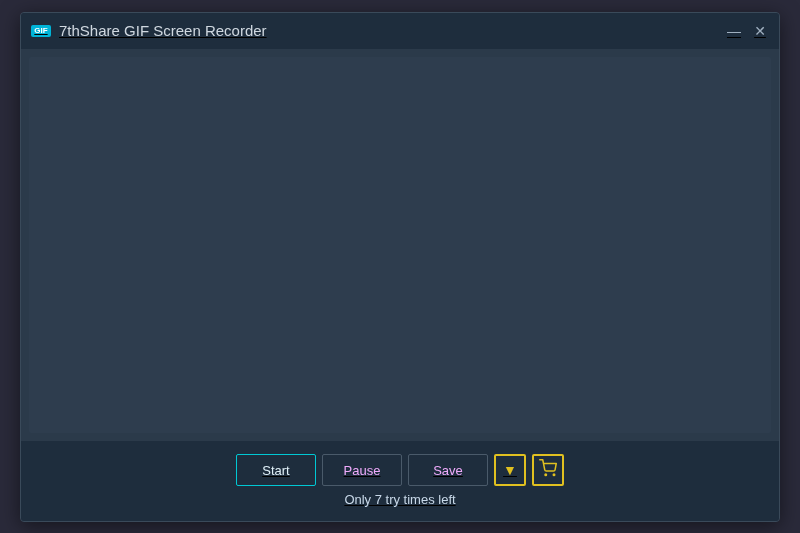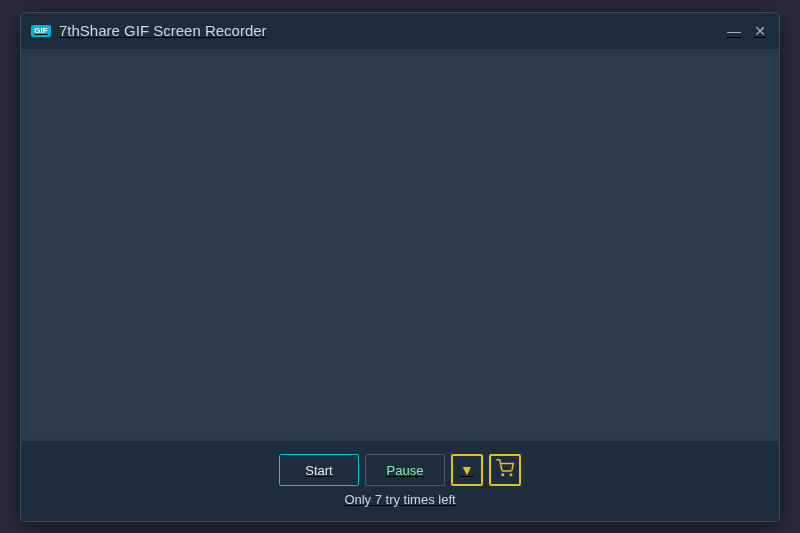--- a/index.html
+++ b/index.html
@@ -107,21 +107,21 @@
       display: flex;
       align-items: center;
       gap: 6px;
     }
 
     .toolbar-btn {
       height: 32px;
       min-width: 80px;
       background: transparent;
       border: 1px solid #4a5a6a;
-      color: #86efac;
+      color: #f0abfc;
       font-size: 13px;
       cursor: pointer;
       border-radius: 2px;
       padding: 0 16px;
       transition: background 0.15s;
     }
 
     .toolbar-btn.active {
       border-color: #00c8d4;
       color: #e0f0f8;
@@ -171,20 +171,21 @@
       <div class="titlebar-btn close">✕</div>
     </div>
   </div>
 
   <div class="preview-area"></div>
 
   <div class="toolbar">
     <div class="toolbar-buttons">
       <button class="toolbar-btn active">Start</button>
       <button class="toolbar-btn">Pause</button>
+      <button class="toolbar-btn">Save</button>
       <button class="icon-btn">
         <span class="chevron-down">▼</span>
       </button>
       <button class="icon-btn">
         <span class="cart-icon">
           
           <svg width="18" height="18" viewBox="0 0 24 24" fill="none" stroke="#e0c020" stroke-width="2" stroke-linecap="round" stroke-linejoin="round">
             <circle cx="9" cy="21" r="1"></circle>
             <circle cx="20" cy="21" r="1"></circle>
             <path d="M1 1h4l2.68 13.39a2 2 0 0 0 2 1.61h9.72a2 2 0 0 0 2-1.61L23 6H6"></path>

